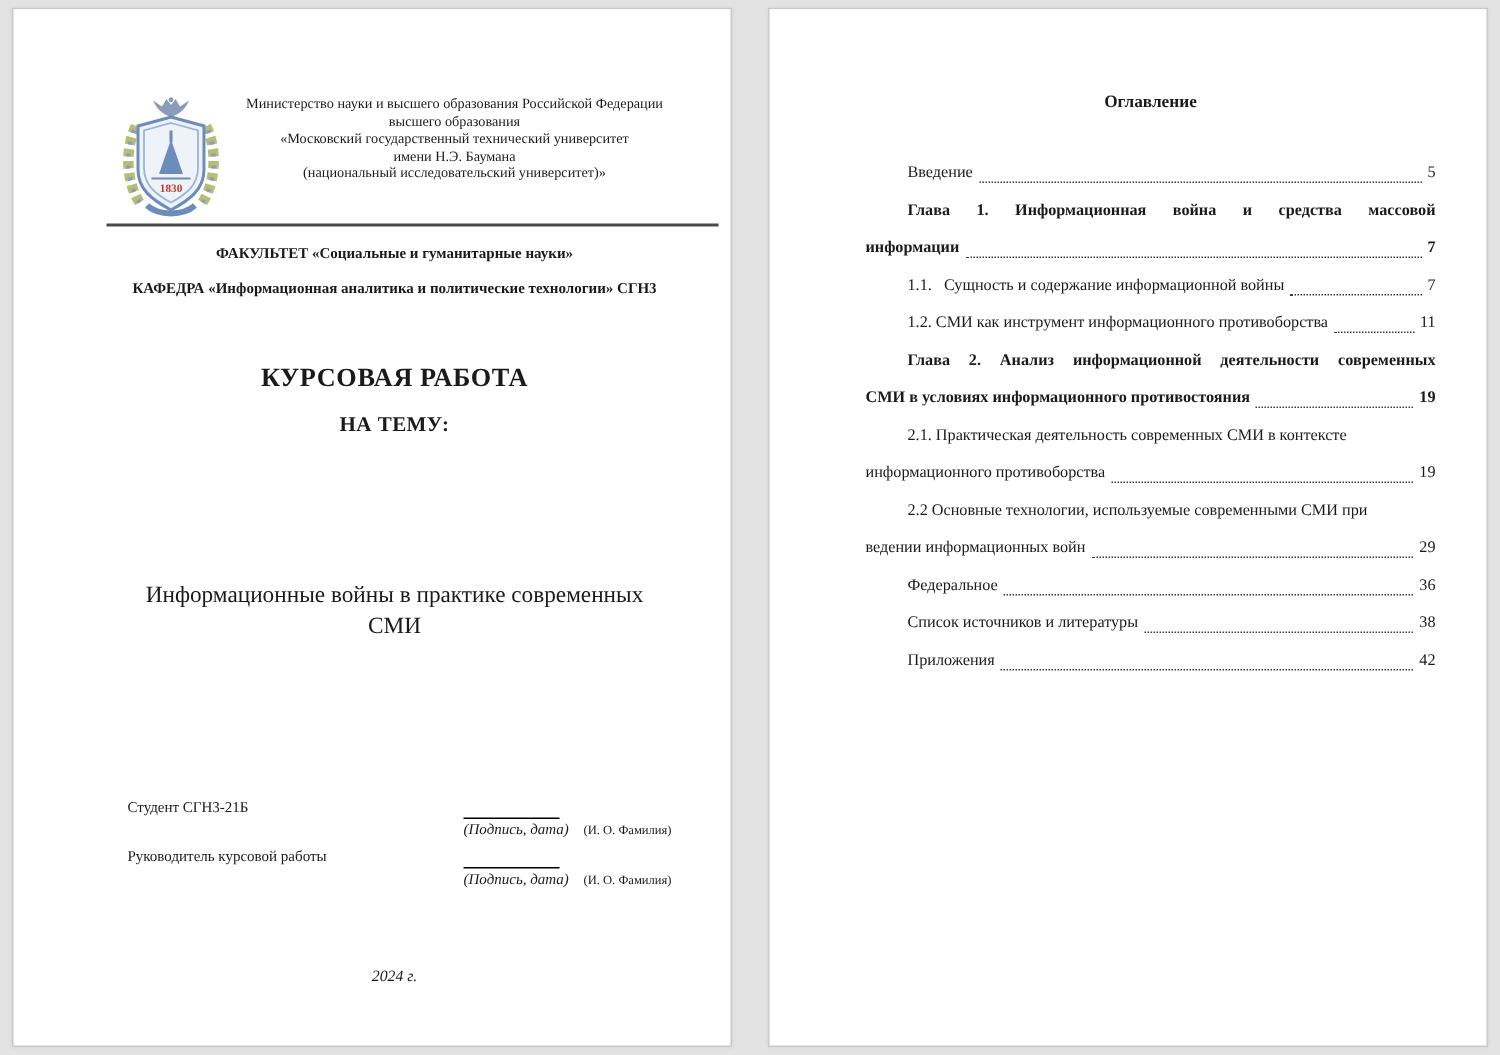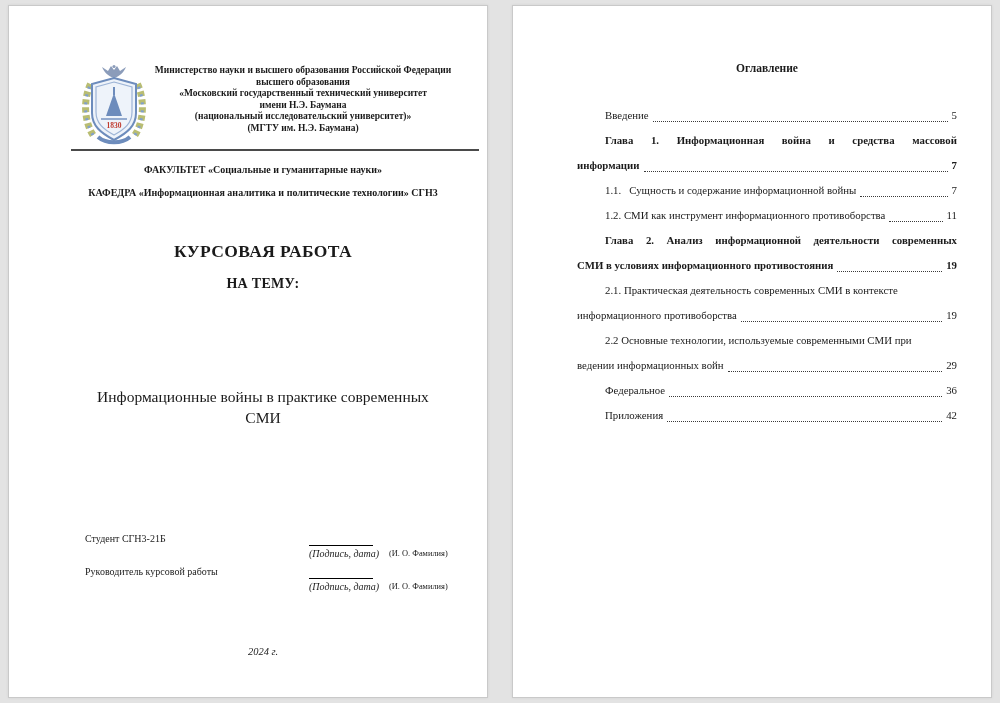--- a/index.html
+++ b/index.html
@@ -16,21 +16,21 @@
     background:#ffffff;
     border:1px solid #c9c9c9;
     box-sizing:border-box;
     box-shadow:0 0 3px rgba(0,0,0,0.07);
     padding:0 34px 0 64px;
     position:relative;
   }
   
   .letterhead{margin-top:57px;display:flex;}
   .emblem{width:70px;height:84px;flex:0 0 70px;margin-left:6px;}
-  .ministry{flex:1;text-align:center;font-weight:bold;font-size:9.5px;line-height:11.5px;padding:2px 0 0 4px;}
+  .ministry{flex:1;text-align:center;font-weight:normal;font-size:9.5px;line-height:11.5px;padding:2px 0 0 4px;}
   .header-rule{margin-top:2px;margin-left:-2px;width:408px;height:2px;background:#4a4a4a;}
   .faculty{margin-top:12px;text-align:center;font-weight:bold;font-size:10px;line-height:13px;}
   .kafedra{margin-top:10px;text-align:center;font-weight:bold;font-size:10px;line-height:13px;}
   .worktype{margin-top:42px;text-align:center;font-weight:bold;font-size:17.5px;line-height:21px;letter-spacing:.4px;}
   .topic-label{margin-top:13px;text-align:center;font-weight:bold;font-size:14px;line-height:18px;letter-spacing:.3px;}
   .doc-title{margin:94px auto 0 auto;max-width:362px;text-align:center;font-size:15.5px;line-height:20.5px;}
   .sig-block{margin-top:105px;}
   .sig-row{position:relative;height:33px;font-size:10px;}
   .sig-label{position:absolute;left:12px;top:0;}
   .sig-mid{position:absolute;left:236px;top:12px;width:72px;text-align:left;}
@@ -79,21 +79,20 @@
         <text x="35" y="65" font-size="7.5" font-weight="bold" fill="#c03a2e" text-anchor="middle">1830</text>
 
         <path d="M19 74 C27 81 43 81 51 74" stroke="#6d8cbc" stroke-width="4" fill="none"></path>
       </svg>
       <div class="ministry">
         <div>Министерство науки и высшего образования Российской Федерации</div>
         <div>высшего образования</div>
         <div>«Московский государственный технический университет</div>
         <div>имени Н.Э. Баумана</div>
         <div>(национальный исследовательский университет)»</div>
-        <div>(МГТУ им. Н.Э. Баумана)</div>
       </div>
     </div>
 
     <div class="header-rule"></div>
 
     <div class="faculty">ФАКУЛЬТЕТ «Социальные и гуманитарные науки»</div>
     <div class="kafedra">КАФЕДРА «Информационная аналитика и политические технологии» СГН3</div>
 
     <div class="worktype">КУРСОВАЯ РАБОТА</div>
     <div class="topic-label">НА ТЕМУ:</div>
@@ -176,20 +175,25 @@
         <span class="dots"></span>
         <span class="pg">29</span>
       </div>
 
       <div class="toc-row leader indent">
         <span class="t">Федеральное</span>
         <span class="dots"></span>
         <span class="pg">36</span>
       </div>
 
+      <div class="toc-row leader indent">
+        <span class="t">Список источников и литературы</span>
+        <span class="dots"></span>
+        <span class="pg">38</span>
+      </div>
 
       <div class="toc-row leader indent">
         <span class="t">Приложения</span>
         <span class="dots"></span>
         <span class="pg">42</span>
       </div>
 
     </div>
   </div>
 

